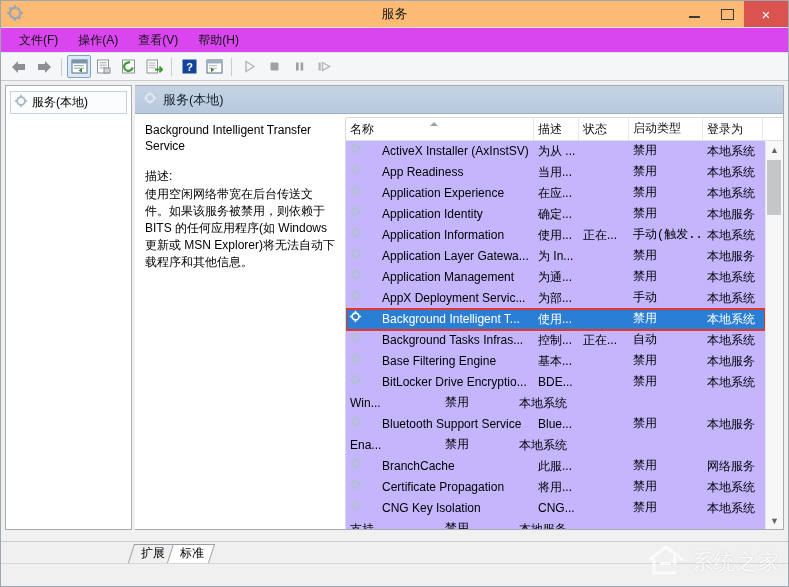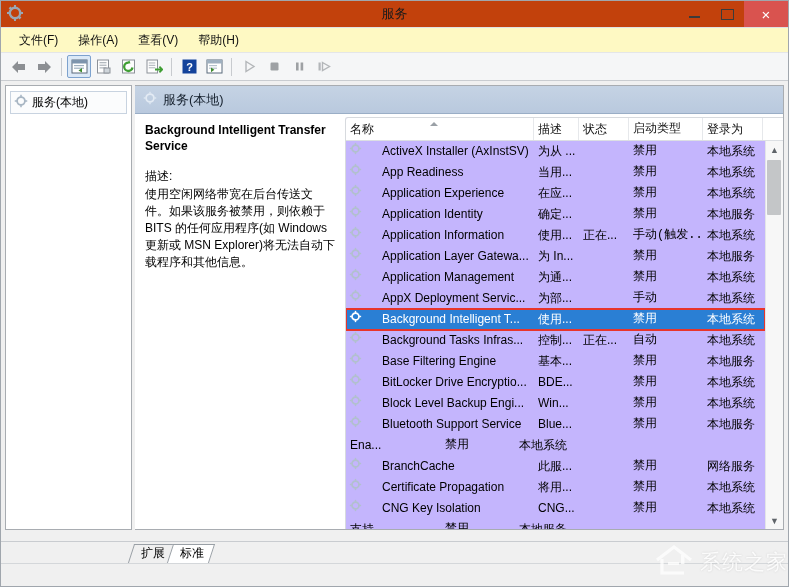--- a/index.html
+++ b/index.html
@@ -19,21 +19,21 @@
     width: 789px; height: 587px;
     background: #f0f0f0;
     border: 1px solid #a0a6ad;
     box-sizing: border-box;
     display: flex; flex-direction: column;
   }
 
   
   .titlebar {
     height: 26px; min-height: 26px;
-    background: #c2410c;
+    background: #fdba74;
     border-bottom: 1px solid #dfe1e3;
     display: flex; align-items: center;
     position: relative;
   }
   .title-icon {
     width: 22px; height: 20px;
     margin-left: 5px;
     position: relative;
   }
   .title-text {
@@ -60,21 +60,21 @@
     background: #d9534f;
     color: #fff;
     font-size: 15px;
   }
   .min-glyph { display:block; width: 11px; height: 2px; background: #3b3b3b; margin-top: 6px;}
   .max-glyph { display:block; width: 11px; height: 9px; border: 1.6px solid #3b3b3b; }
 
   
   .menubar {
     height: 24px; min-height: 24px;
-    background: #fef9c3;
+    background: #d946ef;
     display: flex; align-items: center;
     padding-left: 8px;
     border-bottom: 1px solid #e4e6e8;
   }
   .menu-item {
     padding: 3px 10px;
     font-size: 12px;
     color: #111;
     white-space: nowrap;
   }
@@ -160,21 +160,21 @@
   
   .detail-col {
     width: 210px; min-width: 210px;
     background: #fff;
     padding: 8px 10px 0 10px;
     box-sizing: border-box;
     font-size: 12px;
     line-height: 17px;
   }
   .detail-title {
-    font-weight: bold;
+    font-weight: normal;
     font-size: 12px;
     line-height: 16px;
     margin-bottom: 14px;
     color: #000;
   }
   .detail-label { margin-bottom: 1px; }
   .detail-body { }
 
   
   .list-col {
@@ -308,21 +308,21 @@
   }
   .statusbar {
     height: 22px; min-height: 22px;
     background: #f0f0f0;
     border-top: 1px solid #d4d7da;
   }
 
   
   .watermark {
     position: absolute;
-    right: 0; bottom: 6px;
+    right: 8px; bottom: 6px;
     display: flex; align-items: center; gap: 4px;
     pointer-events: none;
     opacity: 0.75;
   }
   .wm-text {
     font-size: 21px;
     color: #ffffff;
     text-shadow: 0 0 2px rgba(160,160,160,.55);
     letter-spacing: 1px;
   }
@@ -721,32 +721,20 @@
                         </g>
                       </svg></span>
                     <span>BitLocker Drive Encryptio...</span>
                   </div>
                   <div class="cell c-desc">BDE...</div>
                   <div class="cell c-state"></div>
                   <div class="cell c-start">禁用</div>
                   <div class="cell c-logon">本地系统</div>
                 </div>
                 <div class="row">
-                  <div class="cell name c-name">
-                    <span><svg width="13" height="13" viewBox="0 0 18 18">
-                        <g fill="#b2c0ce">
-                          <circle cx="9" cy="9" r="4.8" fill="none" stroke="#b2c0ce" stroke-width="2.4"></circle>
-                          <rect x="8" y="1.2" width="2" height="3"></rect>
-                          <rect x="8" y="13.8" width="2" height="3"></rect>
-                          <rect x="1.2" y="8" width="3" height="2"></rect>
-                          <rect x="13.8" y="8" width="3" height="2"></rect>
-                        </g>
-                      </svg></span>
-                    <span>Block Level Backup Engi...</span>
-                  </div>
                   <div class="cell c-desc">Win...</div>
                   <div class="cell c-state"></div>
                   <div class="cell c-start">禁用</div>
                   <div class="cell c-logon">本地系统</div>
                 </div>
                 <div class="row">
                   <div class="cell name c-name">
                     <span><svg width="13" height="13" viewBox="0 0 18 18">
                         <g fill="#b2c0ce">
                           <circle cx="9" cy="9" r="4.8" fill="none" stroke="#b2c0ce" stroke-width="2.4"></circle>

